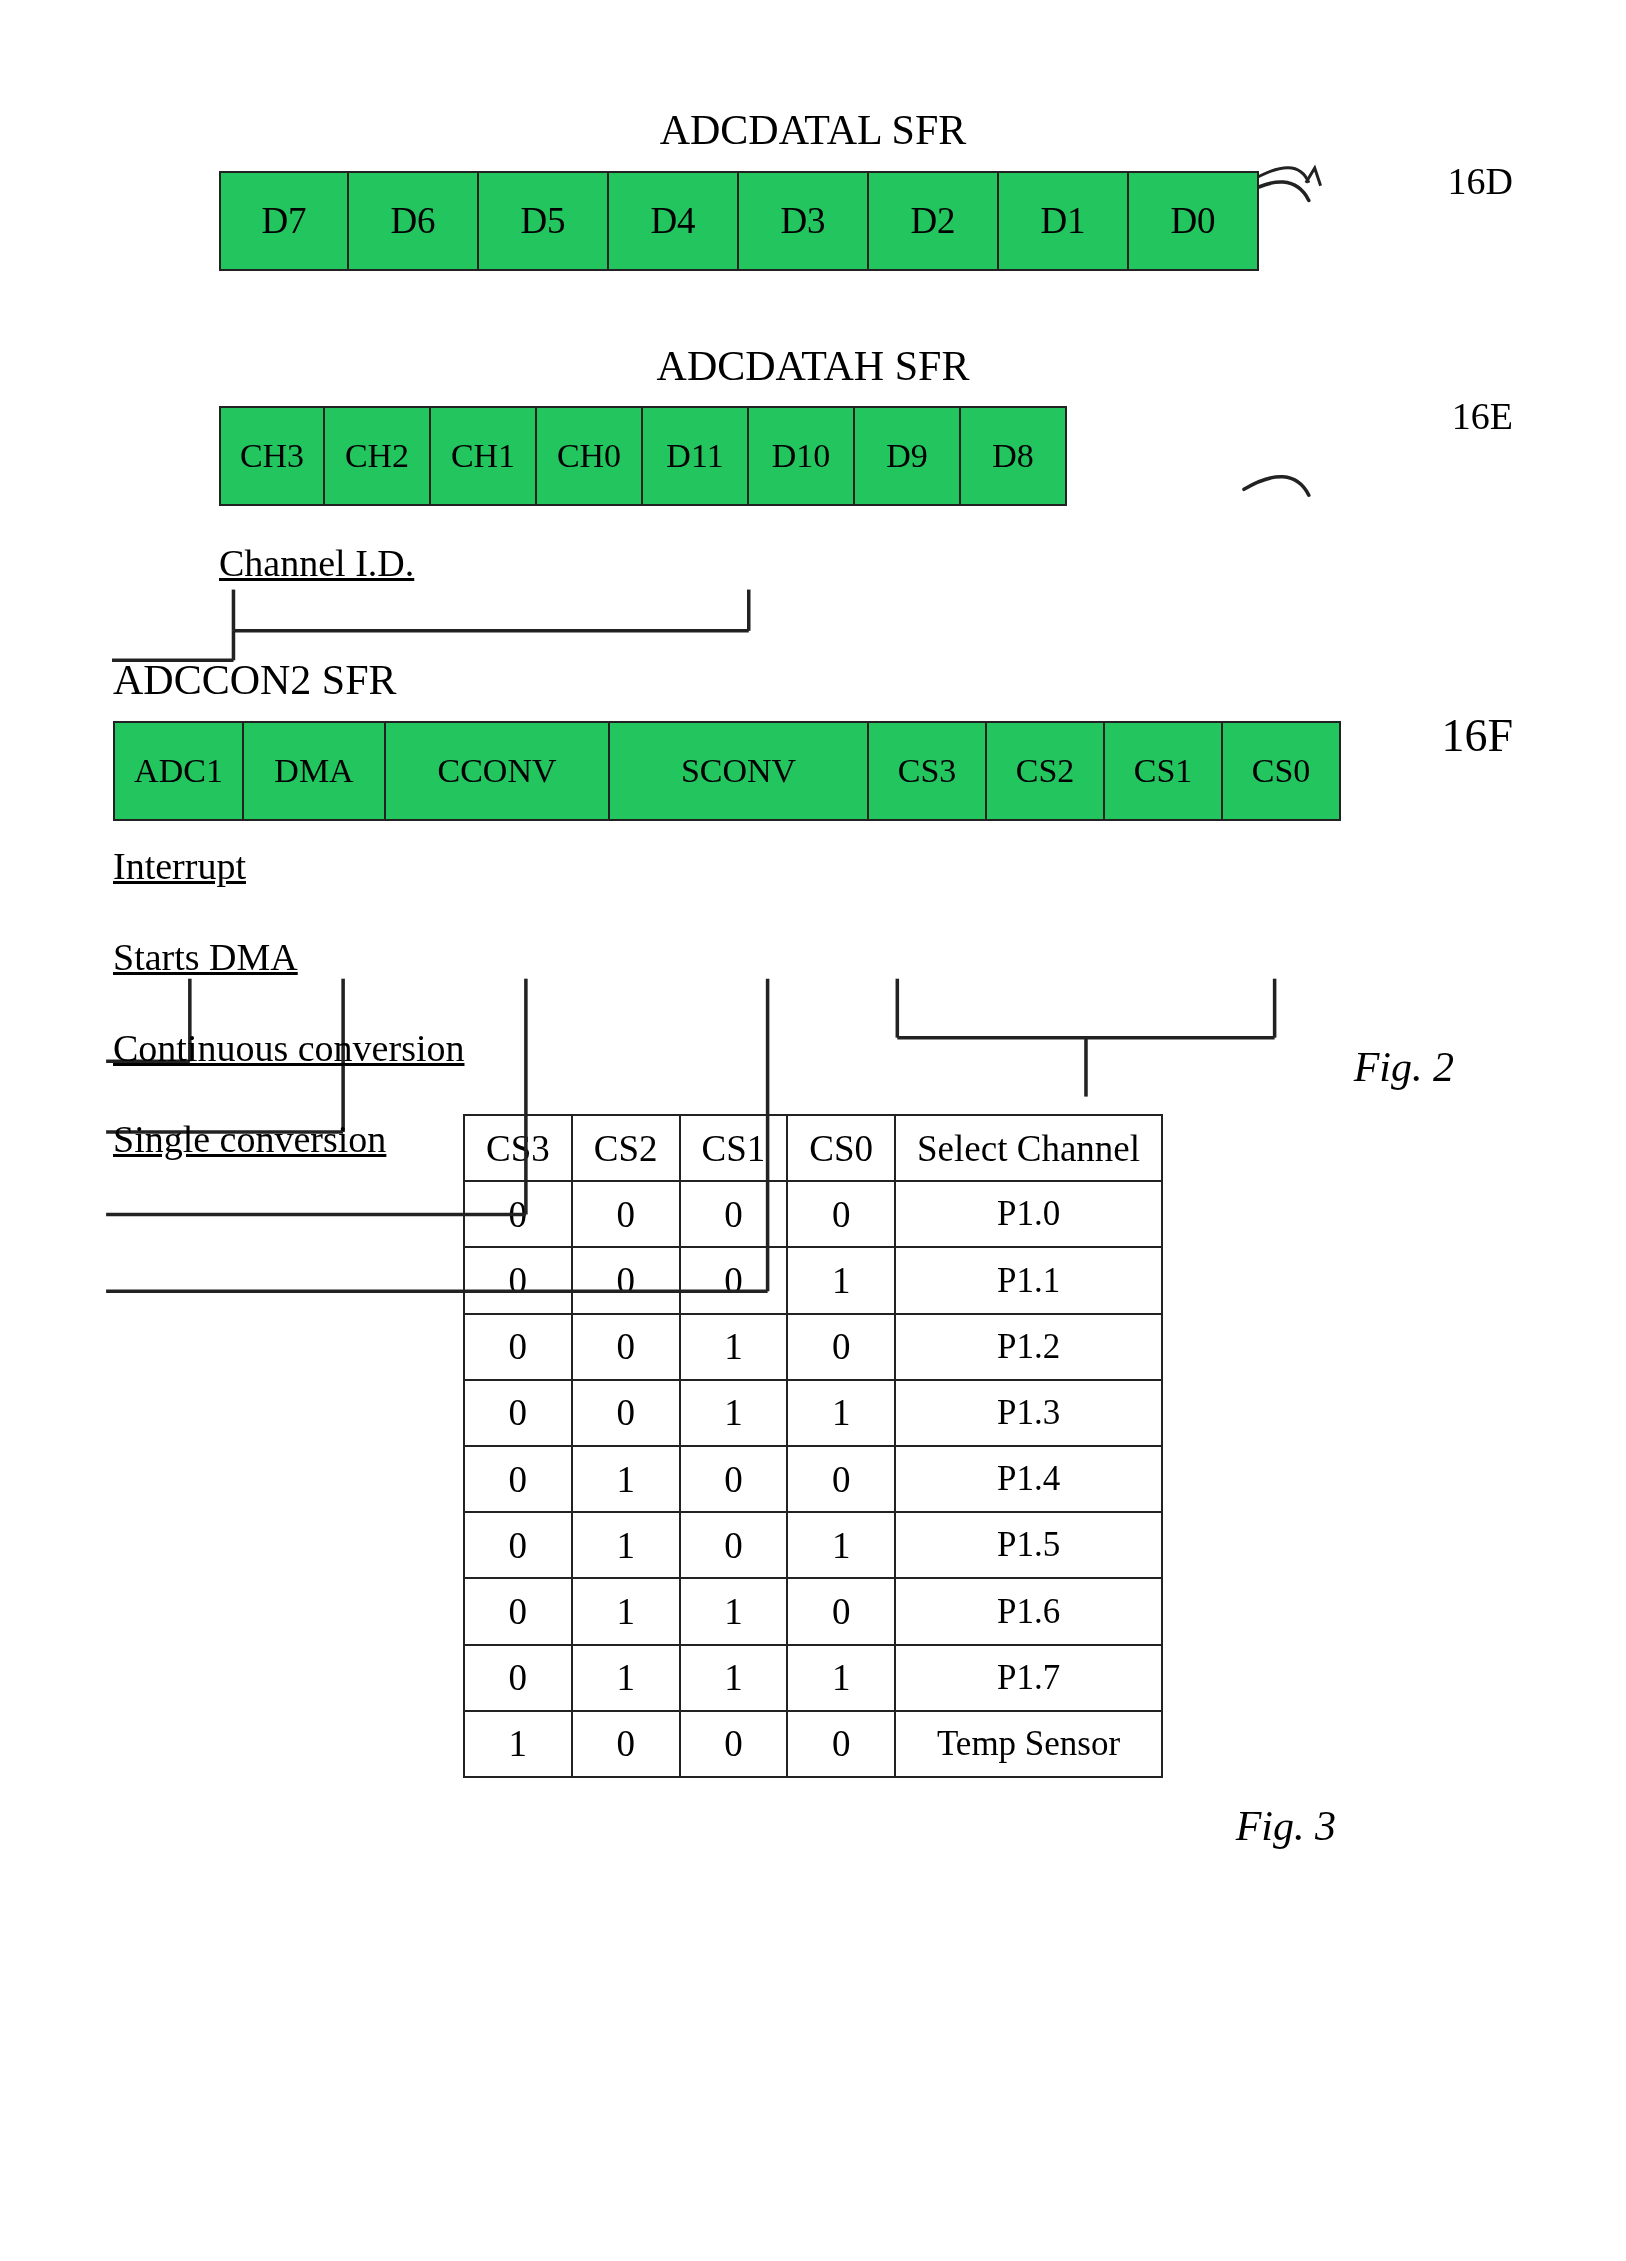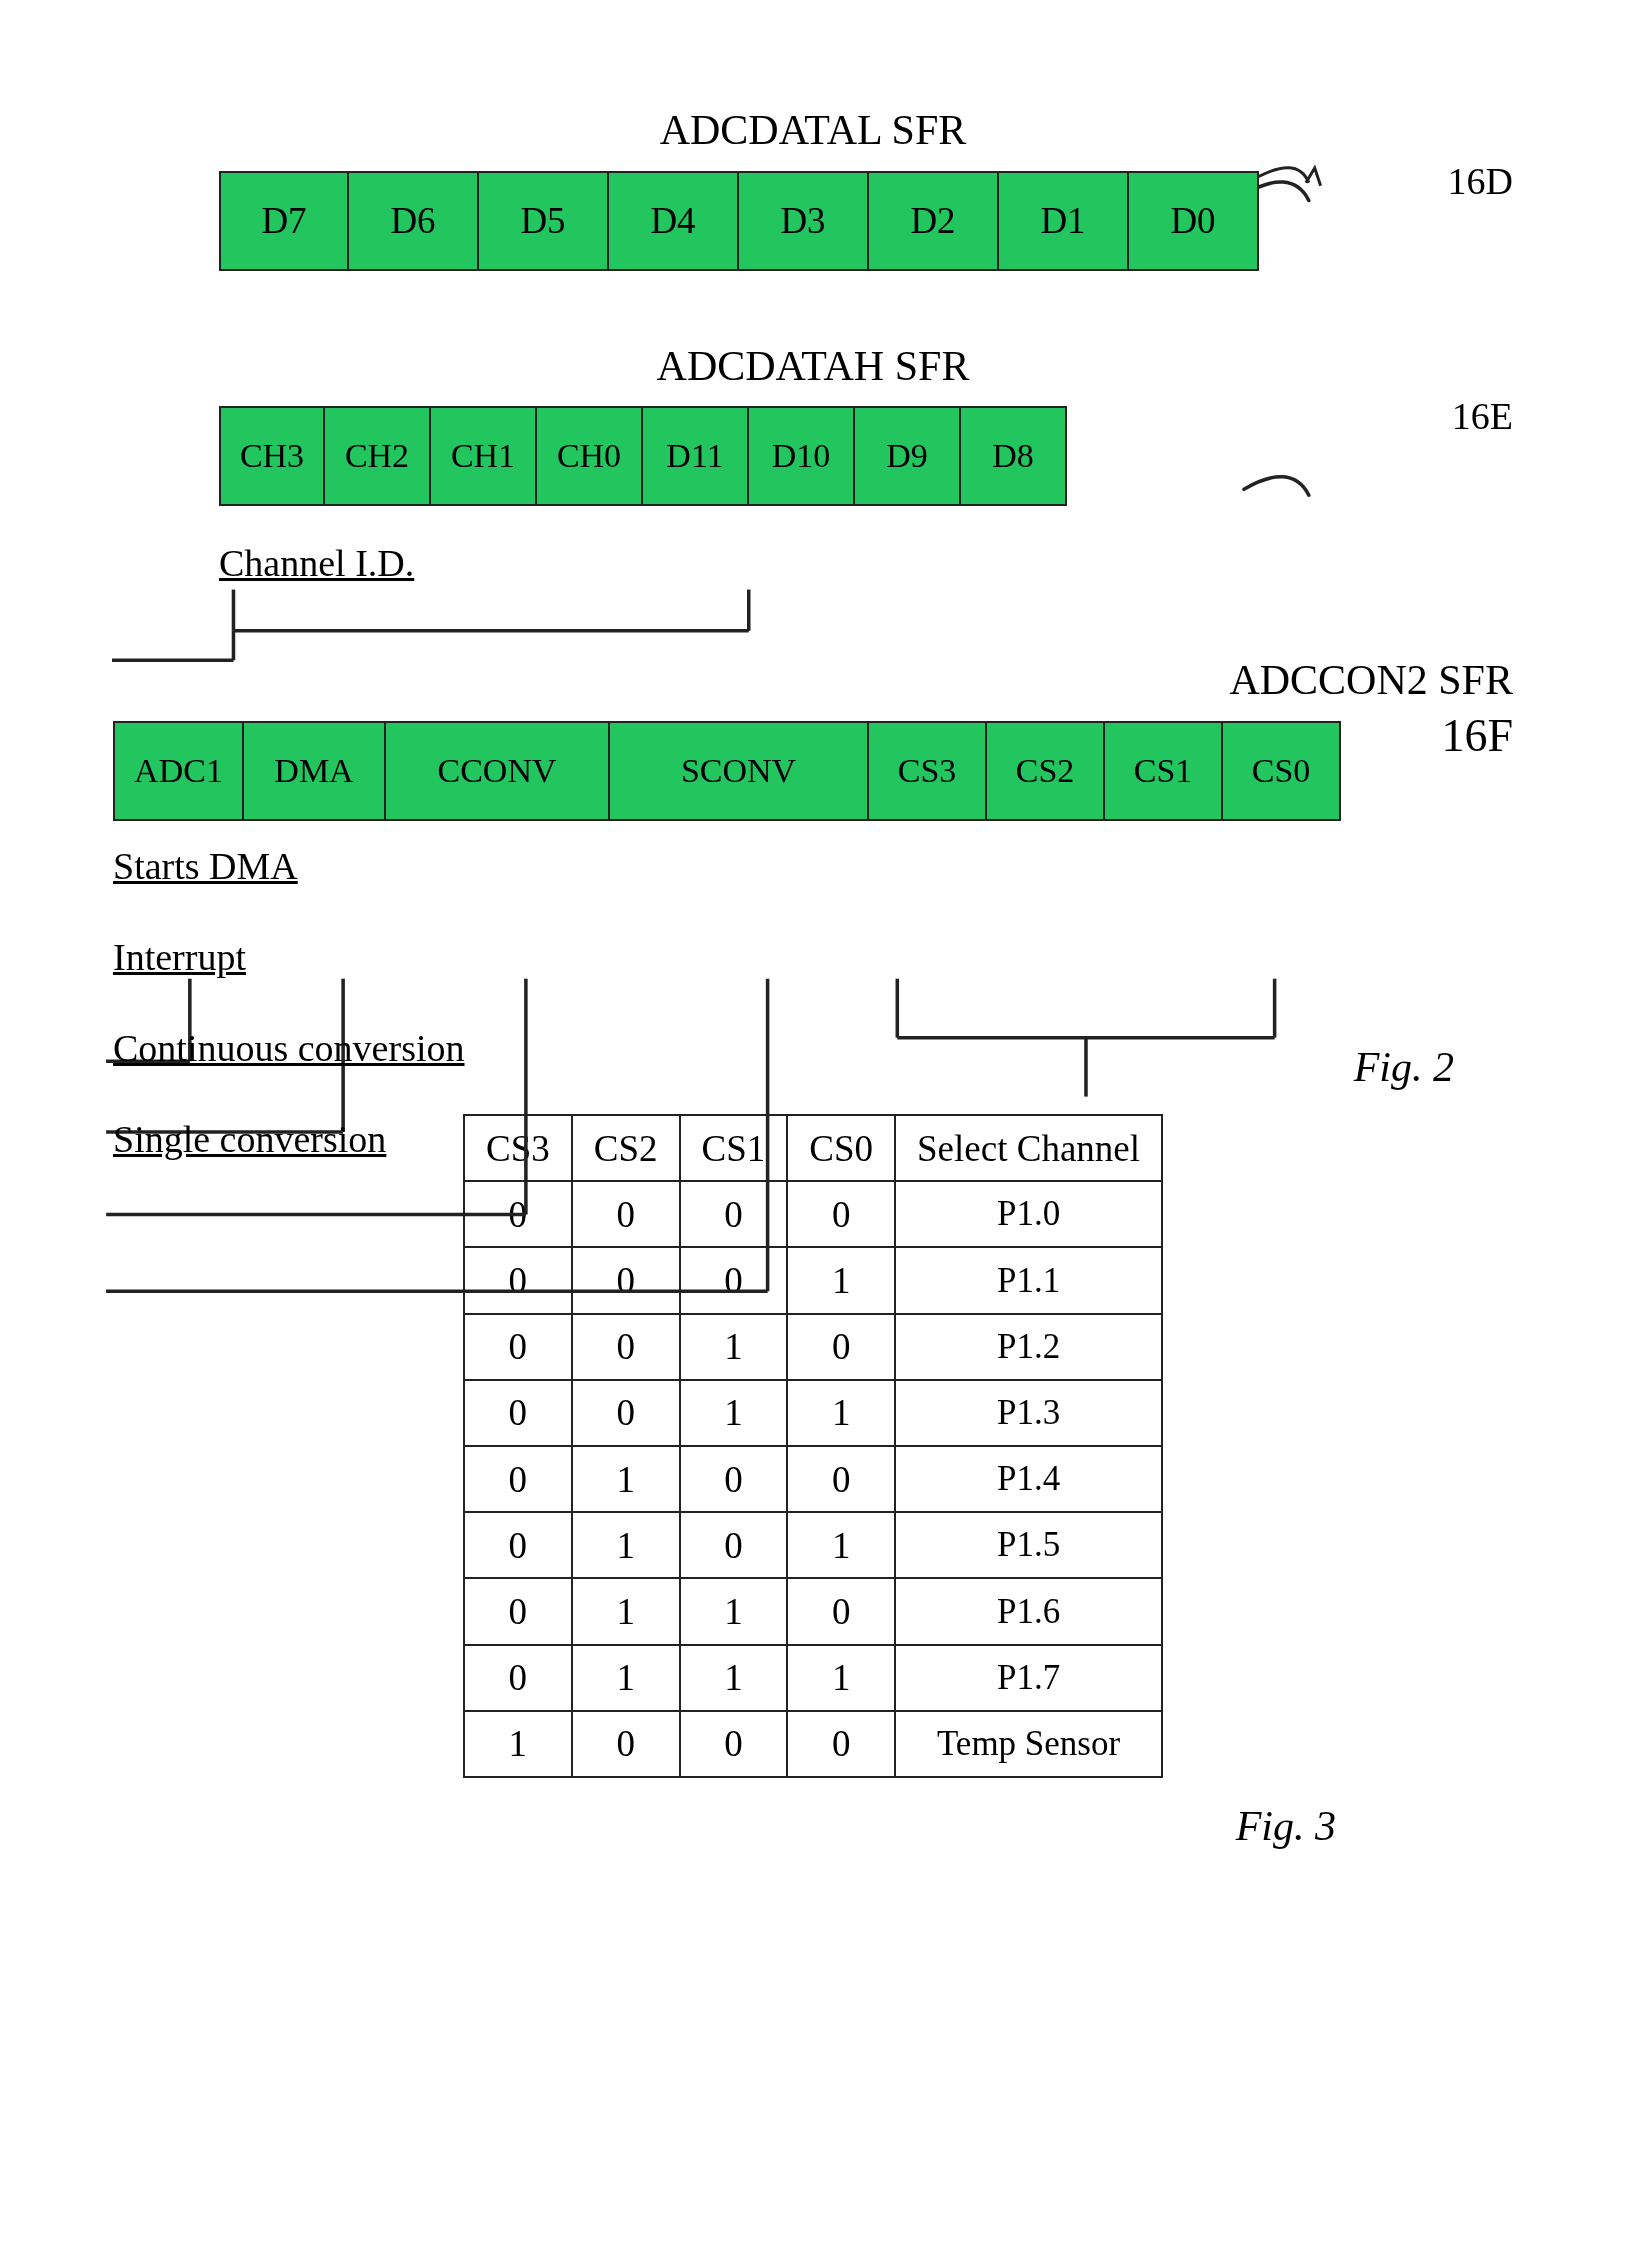--- a/index.html
+++ b/index.html
@@ -84,21 +84,21 @@
       border-left: none;
     }
 
     
     .adccon2-wrap {
       position: relative;
       margin-bottom: 23.6px;
     }
 
     .adccon2-title {
-      text-align: right;
+      text-align: left;
       font-size: 42px;
       margin-bottom: 16.5px;
     }
 
     .adccon2-row {
       display: flex;
       position: relative;
       margin-left: 0px;
     }
 
@@ -261,24 +261,24 @@
           <div class="reg-cell" style="width: 118px; font-size: 34px; border-left: none;">CS3</div>
           <div class="reg-cell" style="width: 118px; font-size: 34px; border-left: none;">CS2</div>
           <div class="reg-cell" style="width: 118px; font-size: 34px; border-left: none;">CS1</div>
           <div class="reg-cell" style="width: 118px; font-size: 34px; border-left: none;">CS0</div>
         </div>
     </div>
   </div>
 
   <div class="labels-section" style="margin-top: 23.6px; margin-left:0;">
     <div style="margin-bottom: 47px;">
+      <span class="label-item">Interrupt</span>
+    </div>
+    <div style="margin-bottom: 47px;">
       <span class="label-item">Starts DMA</span>
-    </div>
-    <div style="margin-bottom: 47px;">
-      <span class="label-item">Interrupt</span>
     </div>
     <div style="margin-bottom: 47px;">
       <span class="label-item">Continuous conversion</span>
     </div>
     <div style="margin-bottom: 47px;">
       <span class="label-item">Single conversion</span>
     </div>
   </div>
 
   <div style="position:relative; margin-top: -165px;">

